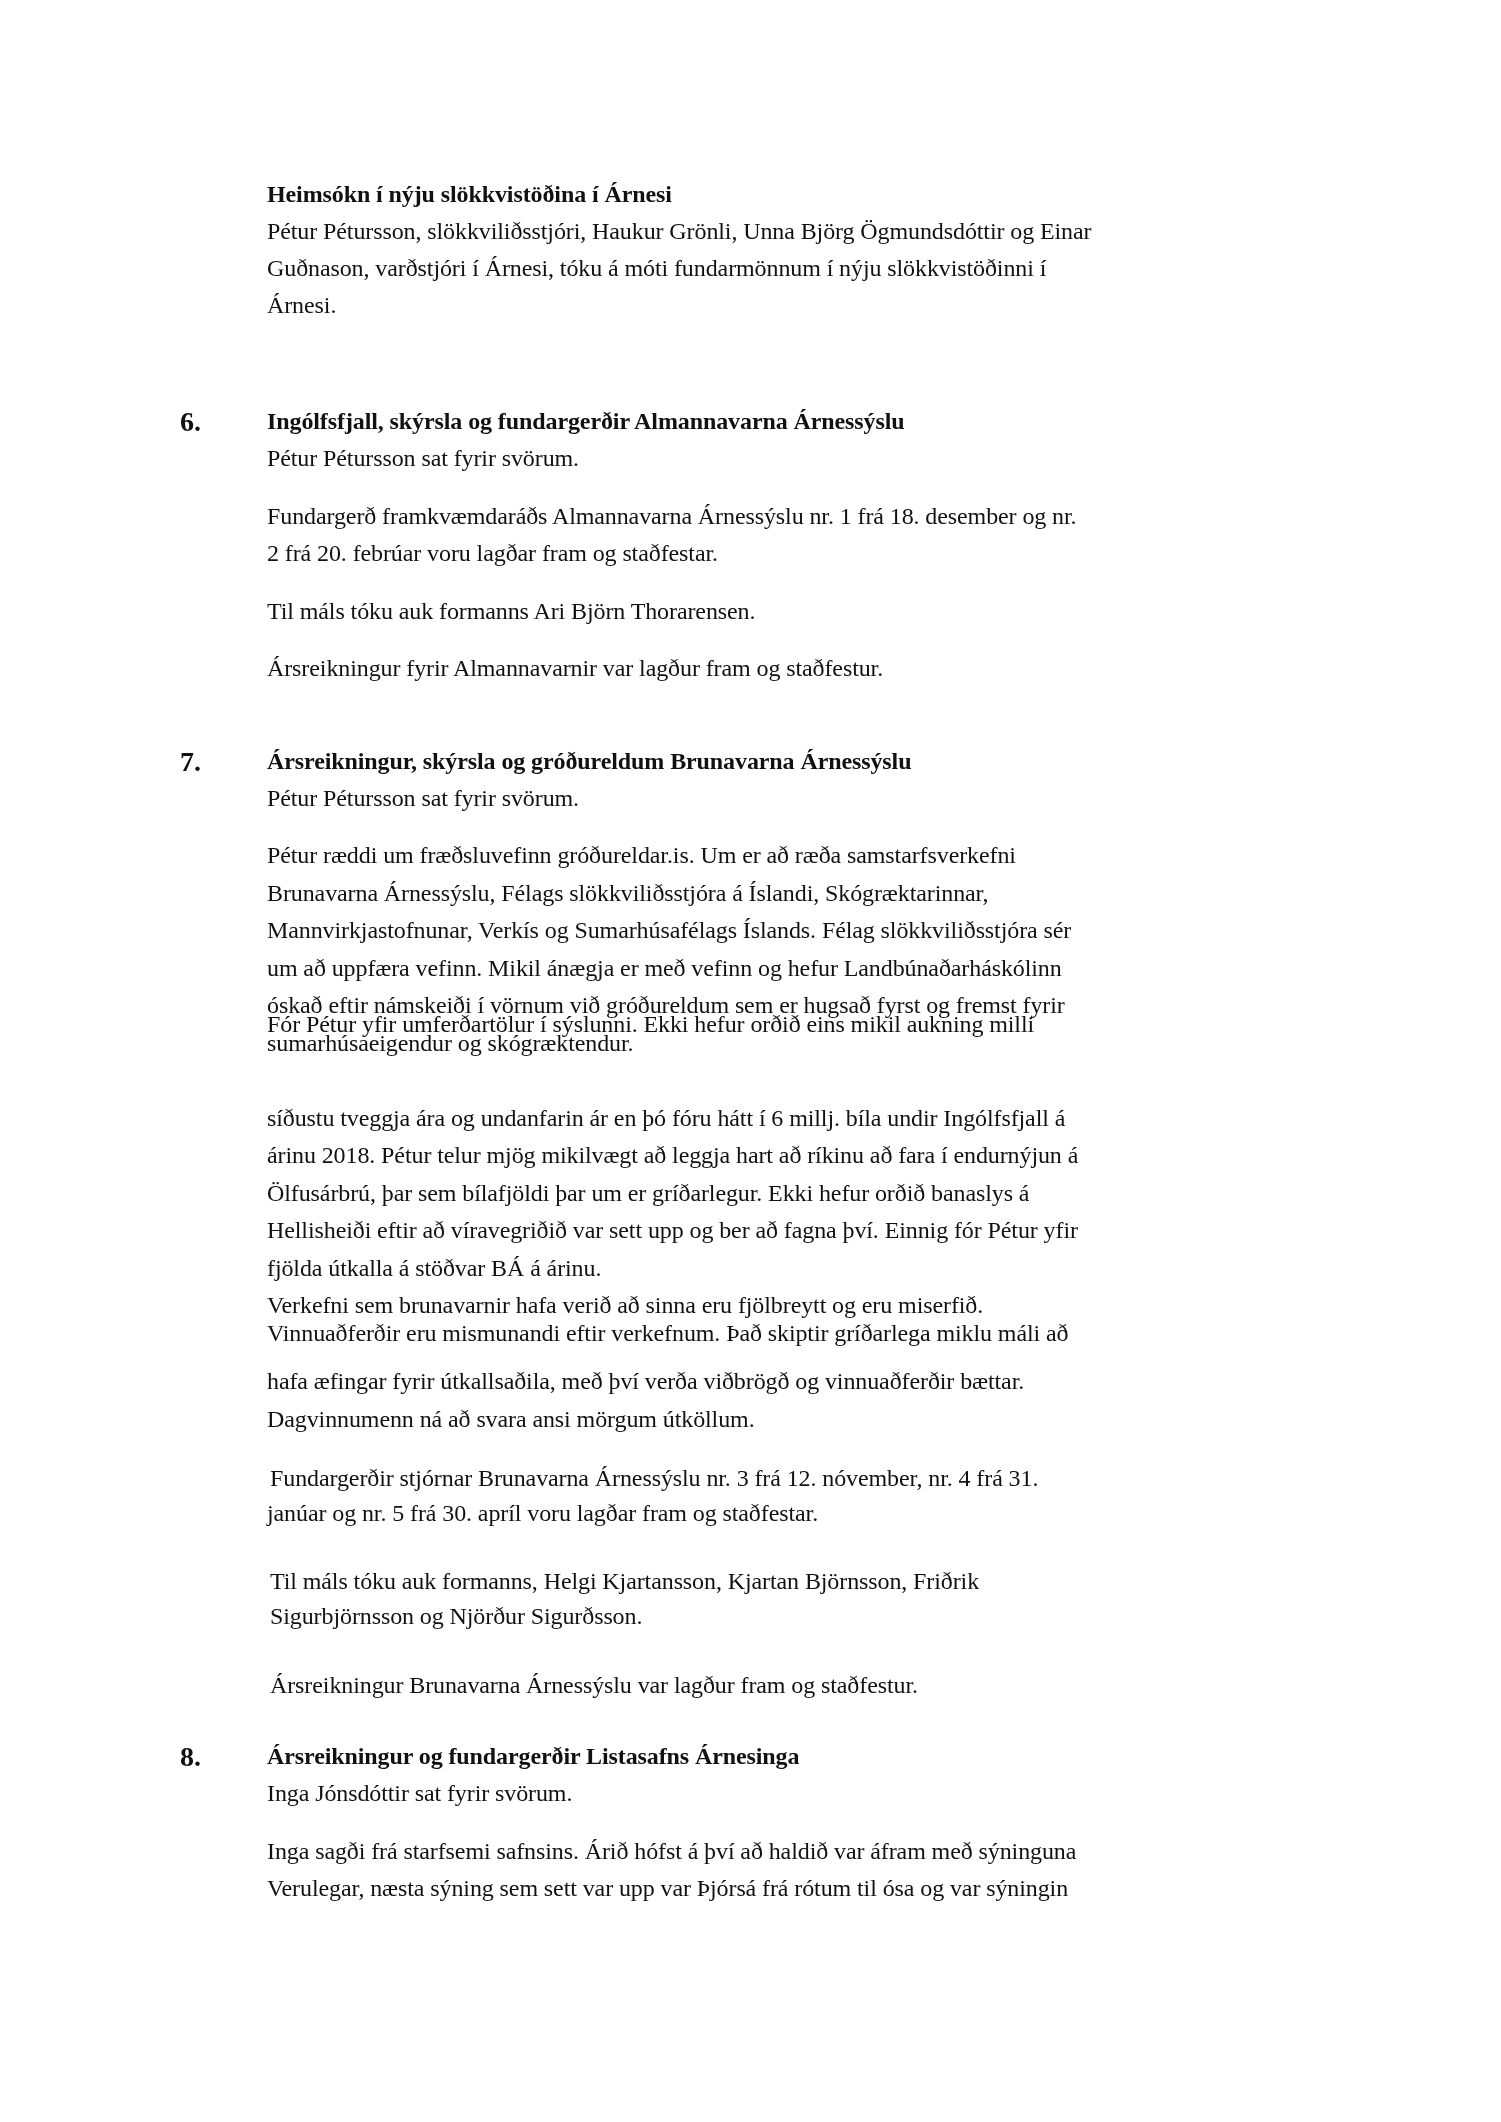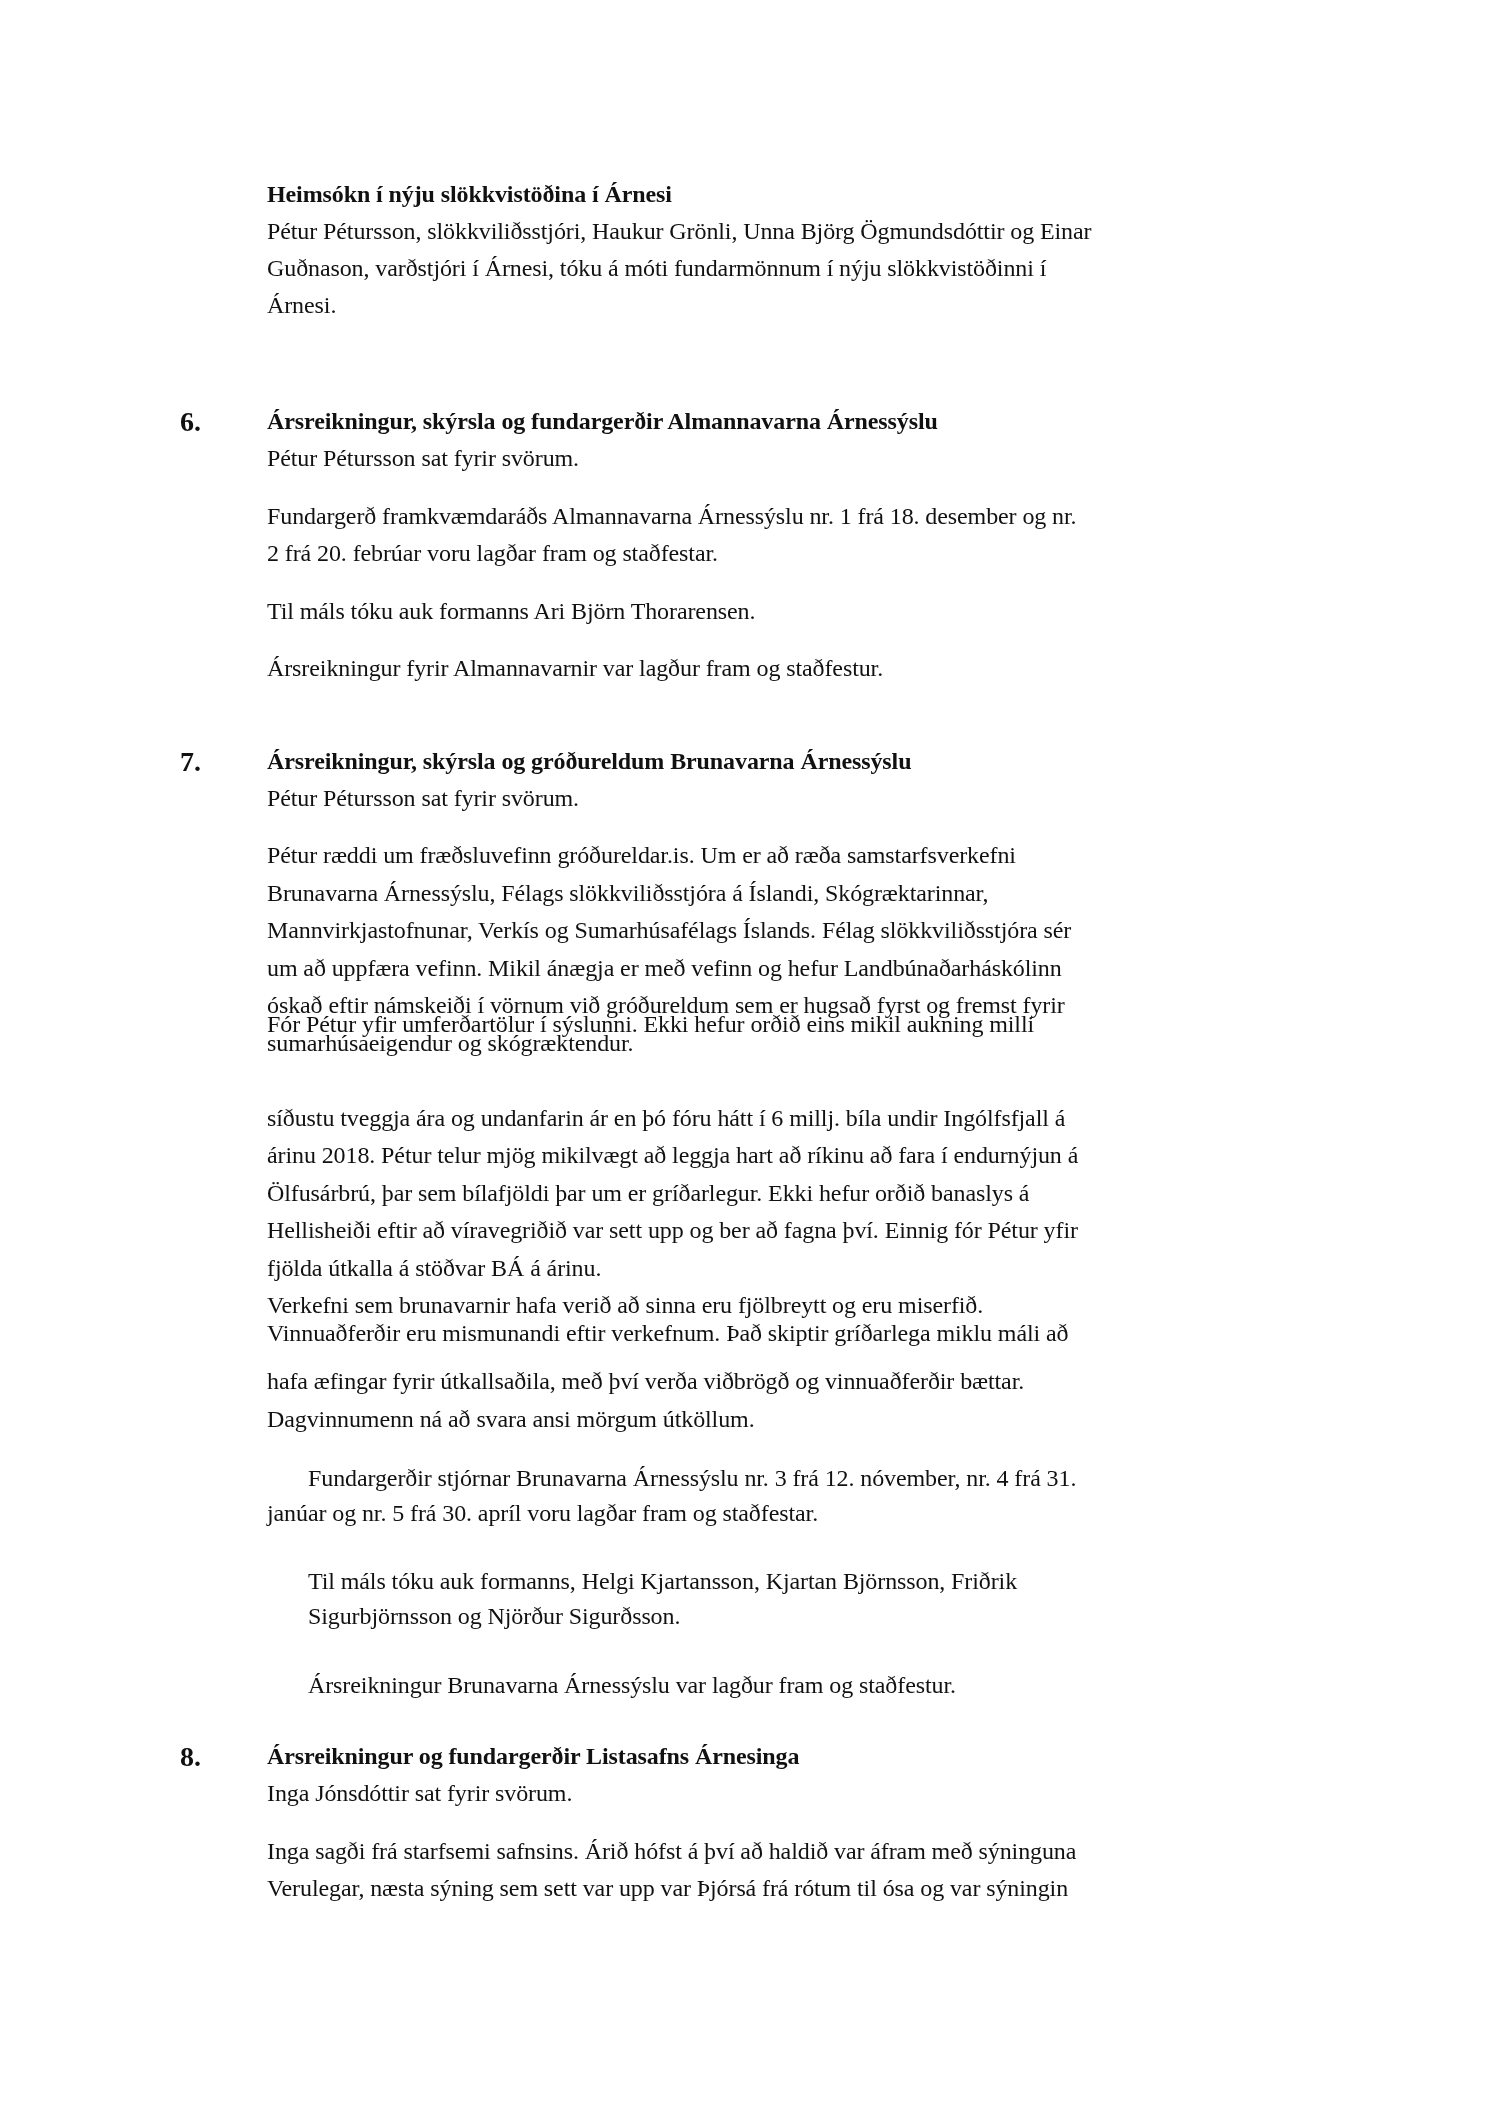--- a/index.html
+++ b/index.html
@@ -34,37 +34,37 @@
   .bold { font-weight: bold; }
   .num {
     position: absolute;
     left: 180px;
     font-size: 28px;
     line-height: 37px;
     height: 37px;
     font-weight: bold;
     white-space: nowrap;
   }
-  .indent2 { left: 270px; margin-left: 38px; }
+  .indent2 { left: 270px; }
 </style>
 </head>
 <body>
 
 <div class="page">
 
   <div>
     <div class="ln bold" style="top:176px">Heimsókn í nýju slökkvistöðina í Árnesi</div>
     <div class="ln" style="top:213px">Pétur Pétursson, slökkviliðsstjóri, Haukur Grönli, Unna Björg Ögmundsdóttir og Einar</div>
     <div class="ln" style="top:250px">Guðnason, varðstjóri í Árnesi, tóku á móti fundarmönnum í nýju slökkvistöðinni í</div>
     <div class="ln" style="top:287px">Árnesi.</div>
   </div>
 
   <div>
     <div class="num" style="top:403px">6.</div>
-    <div class="ln bold" style="top:403px">Ársreikningur, skýrsla og fundargerðir Almannavarna Árnessýslu</div>
+    <div class="ln bold" style="top:403px">Ingólfsfjall, skýrsla og fundargerðir Almannavarna Árnessýslu</div>
     <div class="ln" style="top:440px">Pétur Pétursson sat fyrir svörum.</div>
     <div class="ln" style="top:498px">Fundargerð framkvæmdaráðs Almannavarna Árnessýslu nr. 1 frá 18. desember og nr.</div>
     <div class="ln" style="top:535px">2 frá 20. febrúar voru lagðar fram og staðfestar.</div>
     <div class="ln" style="top:593px">Til máls tóku auk formanns Ari Björn Thorarensen.</div>
     <div class="ln" style="top:650px">Ársreikningur fyrir Almannavarnir var lagður fram og staðfestur.</div>
   </div>
 
   <div>
     <div class="num" style="top:743px">7.</div>
     <div class="ln bold" style="top:743px">Ársreikningur, skýrsla og gróðureldum Brunavarna Árnessýslu</div>

